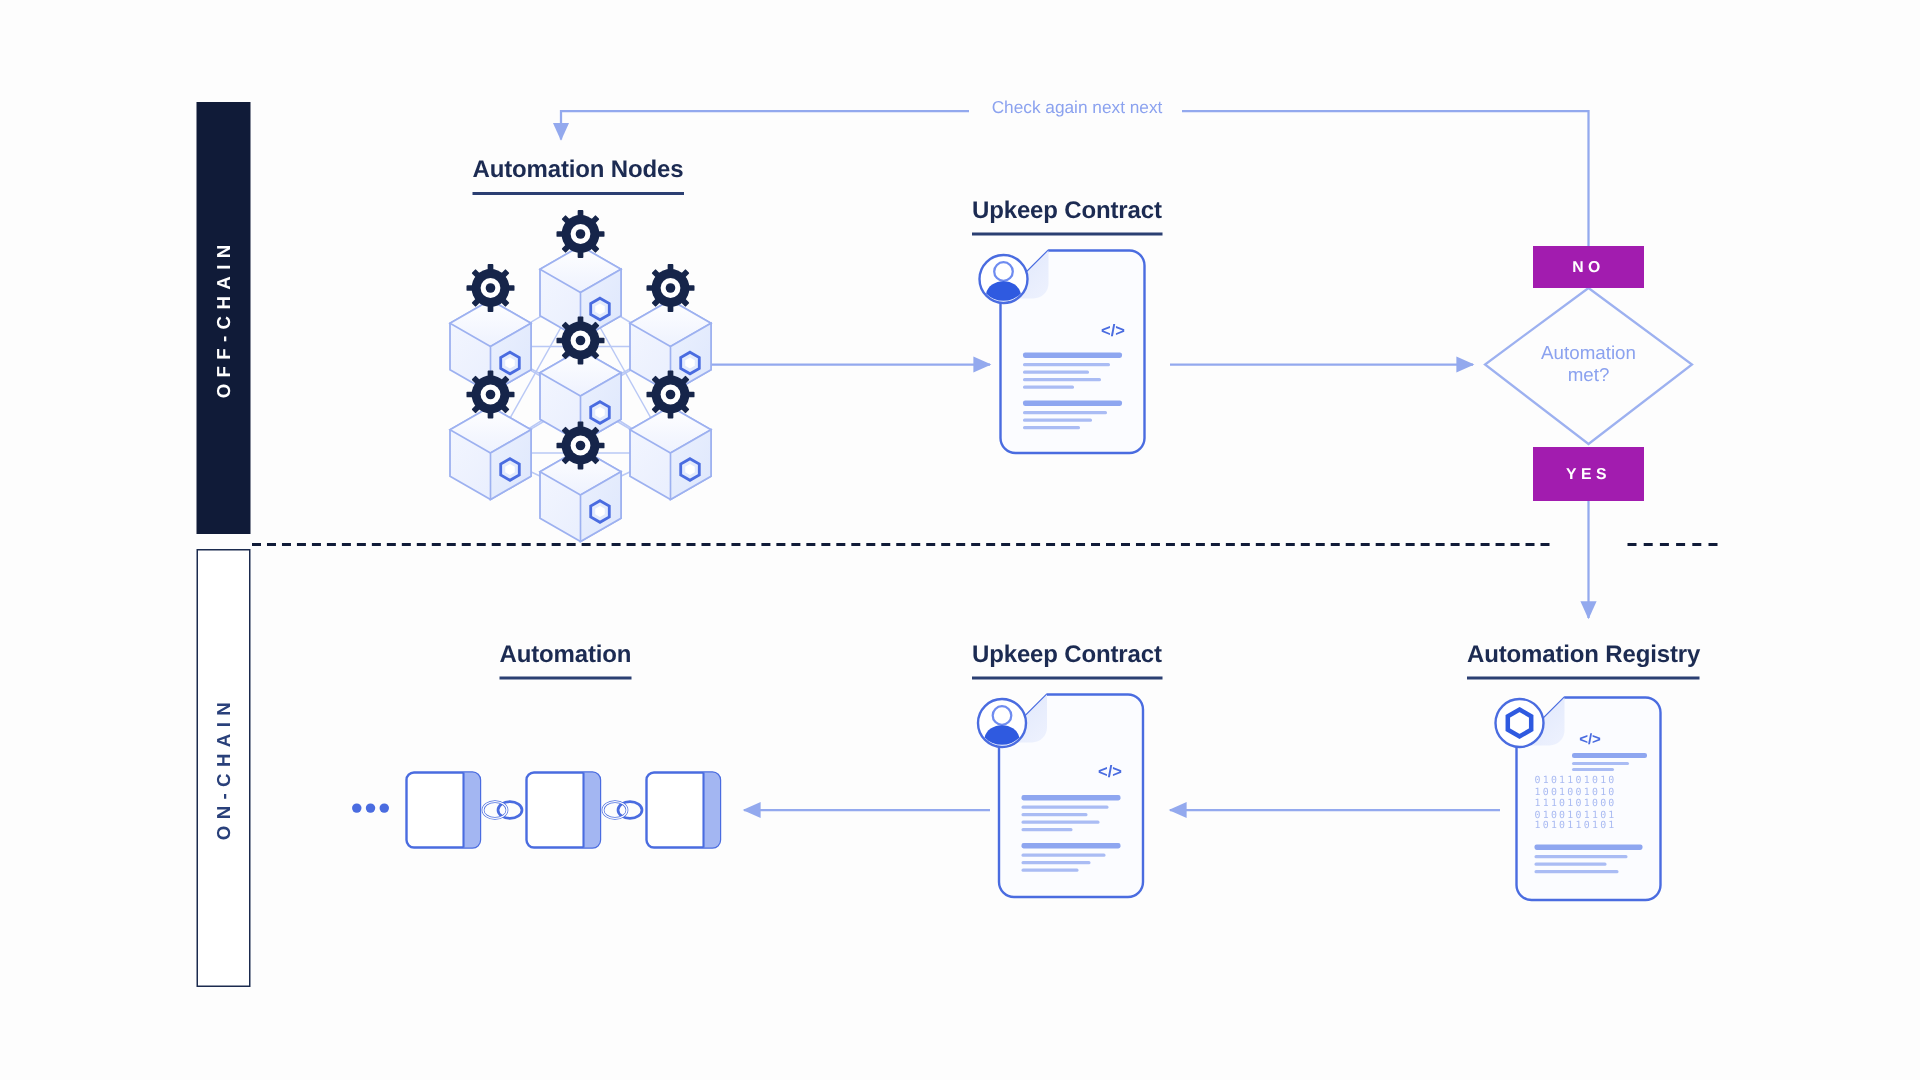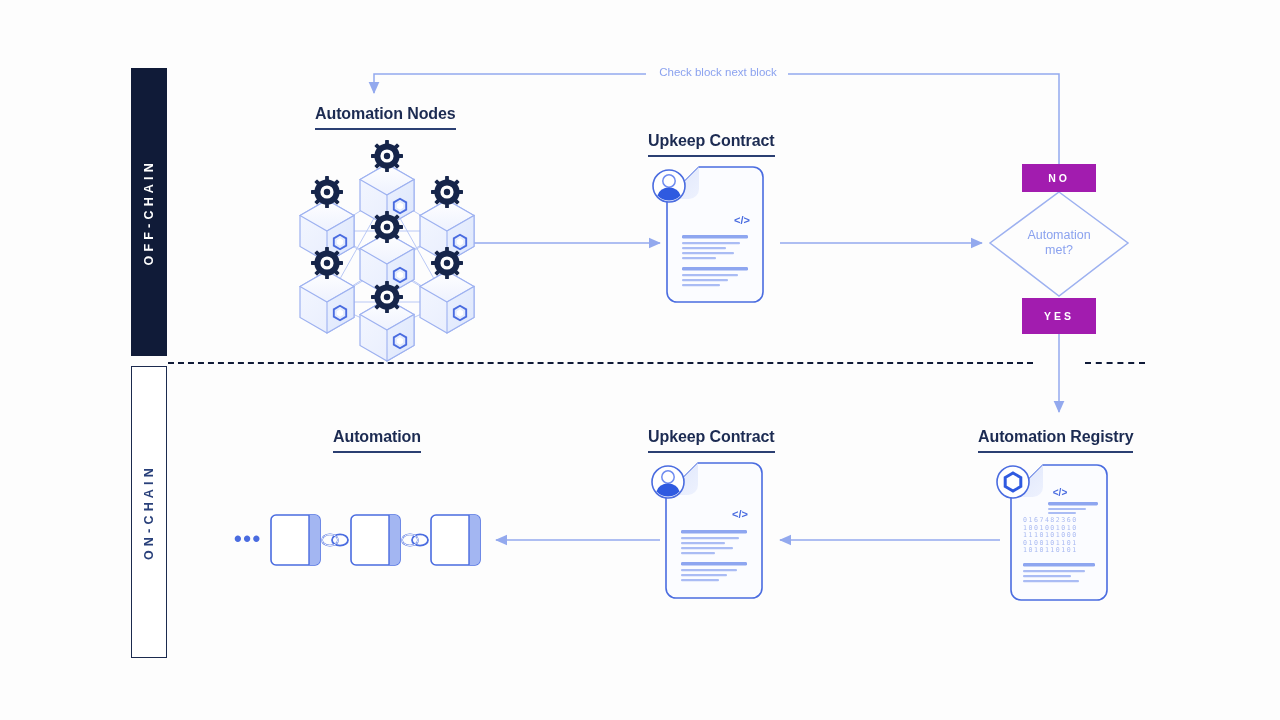--- a/index.html
+++ b/index.html
@@ -364,31 +364,31 @@
     <use href="#chainLink" transform="translate(335,540)"></use>
     <use href="#chainLink" transform="translate(415,540)"></use>
   </svg>
 
   <div class="sec-title" id="title-automation-nodes">Automation Nodes</div>
   <div class="sec-title" id="title-upkeep-top">Upkeep Contract</div>
   <div class="sec-title" id="title-blockchain">Automation</div>
   <div class="sec-title" id="title-upkeep-bottom">Upkeep Contract</div>
   <div class="sec-title" id="title-registry">Automation Registry</div>
 
-  <div id="label-check-again">Check block next block</div>
+  <div id="label-check-again">Check again next next</div>
 
   <div class="decision-chip" id="chip-no">NO</div>
   <div class="decision-chip" id="chip-yes">YES</div>
 
   <div id="diamond-text">
     <div>Automation</div>
     <div>met?</div>
   </div>
 
   <div id="blockchain-ellipsis">•••</div>
 
-  <div id="registry-binary">0167482360
+  <div id="registry-binary">0101101010
 1001001010
 1110101000
 0100101101
 1010110101</div>
 
 </div>
 
 </body></html>

